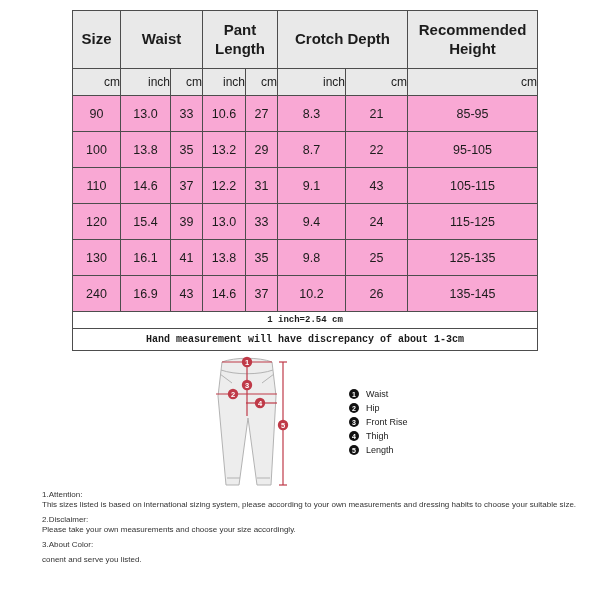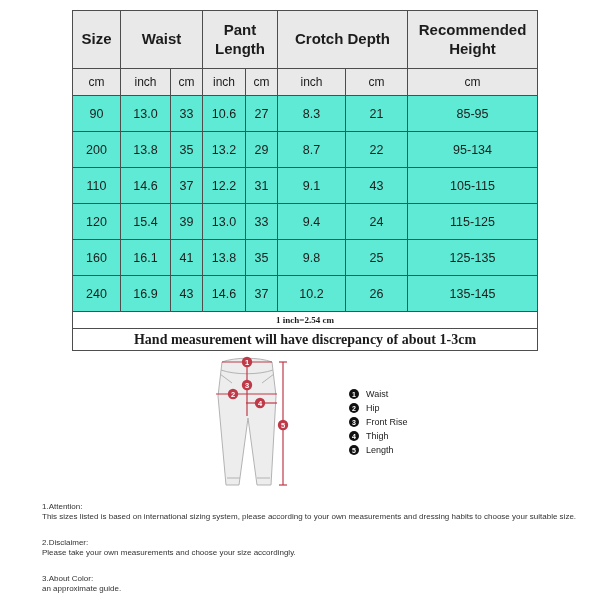--- a/index.html
+++ b/index.html
@@ -13,44 +13,44 @@
     border-collapse:collapse;table-layout:fixed;padding-left:44px;
   }
   table.size-chart th, table.size-chart td{
     border:1px solid #4d4d4d;text-align:center;vertical-align:middle;
     padding:0;color:#1c1c1c;overflow:hidden;
   }
   tr.head th{
     background:#e9e9e9;font-size:15px;font-weight:bold;height:57px;line-height:1.25;
   }
   tr.units td{
-    background:#e9e9e9;font-size:12px;height:26px;
+    background:#e9e9e9;font-size:12px;height:26px;text-align:right;
   }
   tbody.data td{
-    font-size:12.5px;height:35px;background:#5eead4;
+    font-size:12.5px;height:35px;background:#f9a8d4;
   }
   tr.foot1 td, tr.foot2 td{
-    font-family:Liberation Serif, serif;font-weight:bold;background:#ffffff;
+    font-family:Liberation Mono, monospace;font-weight:bold;background:#ffffff;
   }
   tr.foot1 td{font-size:9px;height:16px;}
-  tr.foot2 td{font-size:14px;height:21px;}
+  tr.foot2 td{font-size:10px;height:21px;}
   
   .diagram-svg{position:absolute;left:213px;top:354px;}
   
   .legend{position:absolute;left:349px;top:387px;}
   .legend-item{display:flex;align-items:center;height:14px;}
   .legend-dot{
     width:10px;height:10px;border-radius:50%;background:#111111;color:#ffffff;
     font-size:7px;font-weight:bold;display:flex;align-items:center;justify-content:center;
     margin-right:7px;flex:0 0 auto;
   }
   .legend-label{font-size:9px;color:#222222;white-space:nowrap;}
   
   .notes{position:absolute;left:42px;top:486px;width:557px;}
-  .note{margin:16px 0 5px 0;}
+  .note{margin:4px 0 5px 0;}
   .note-line{font-size:8px;line-height:10px;color:#333333;white-space:nowrap;}
 </style>
 </head>
 <body>
 
 <table class="size-chart">
   <colgroup>
     <col style="width:48px">
       <col style="width:50px">
       <col style="width:32px">
@@ -84,28 +84,28 @@
         <td>90</td>
         <td>13.0</td>
         <td>33</td>
         <td>10.6</td>
         <td>27</td>
         <td>8.3</td>
         <td>21</td>
         <td>85-95</td>
       </tr>
       <tr>
-        <td>200</td>
+        <td>100</td>
         <td>13.8</td>
         <td>35</td>
         <td>13.2</td>
         <td>29</td>
         <td>8.7</td>
         <td>22</td>
-        <td>95-134</td>
+        <td>95-105</td>
       </tr>
       <tr>
         <td>110</td>
         <td>14.6</td>
         <td>37</td>
         <td>12.2</td>
         <td>31</td>
         <td>9.1</td>
         <td>43</td>
         <td>105-115</td>
@@ -114,21 +114,21 @@
         <td>120</td>
         <td>15.4</td>
         <td>39</td>
         <td>13.0</td>
         <td>33</td>
         <td>9.4</td>
         <td>24</td>
         <td>115-125</td>
       </tr>
       <tr>
-        <td>160</td>
+        <td>130</td>
         <td>16.1</td>
         <td>41</td>
         <td>13.8</td>
         <td>35</td>
         <td>9.8</td>
         <td>25</td>
         <td>125-135</td>
       </tr>
       <tr>
         <td>240</td>
@@ -211,18 +211,17 @@
     <div class="note">
       <div class="note-line">1.Attention:</div>
       <div class="note-line">This sizes listed is based on international sizing system, please according to your own measurements and dressing habits to choose your suitable size.</div>
     </div>
     <div class="note">
       <div class="note-line">2.Disclaimer:</div>
       <div class="note-line">Please take your own measurements and choose your size accordingly.</div>
     </div>
     <div class="note">
       <div class="note-line">3.About Color:</div>
-      <div class="note-line">an approximate guide.</div>
     </div>
     <div class="note">
       <div class="note-line">conent and serve you listed.</div>
     </div>
   </div>
 
 </body></html>

